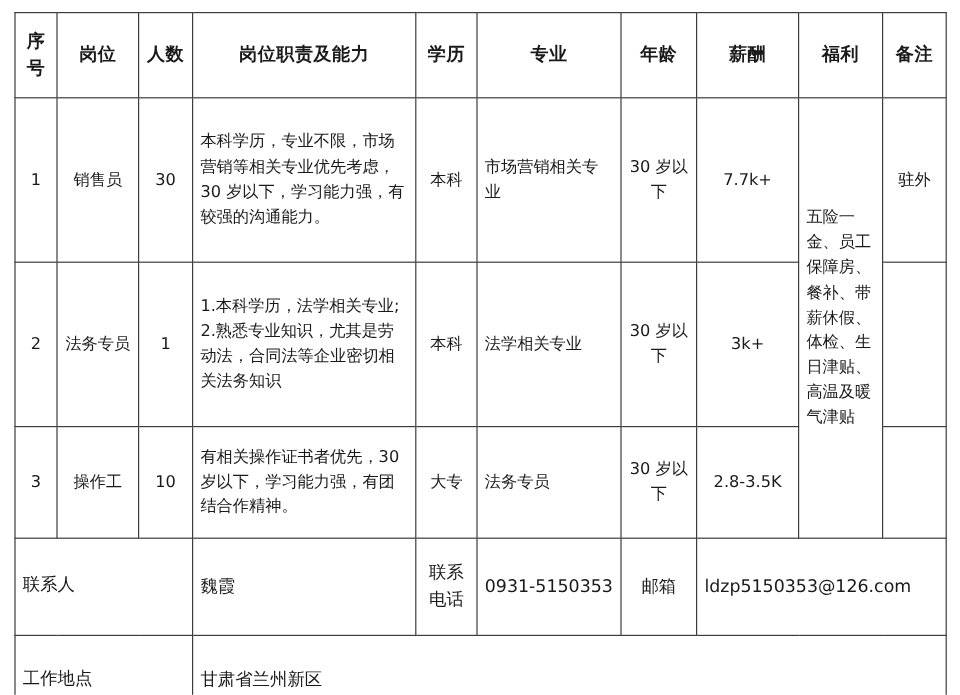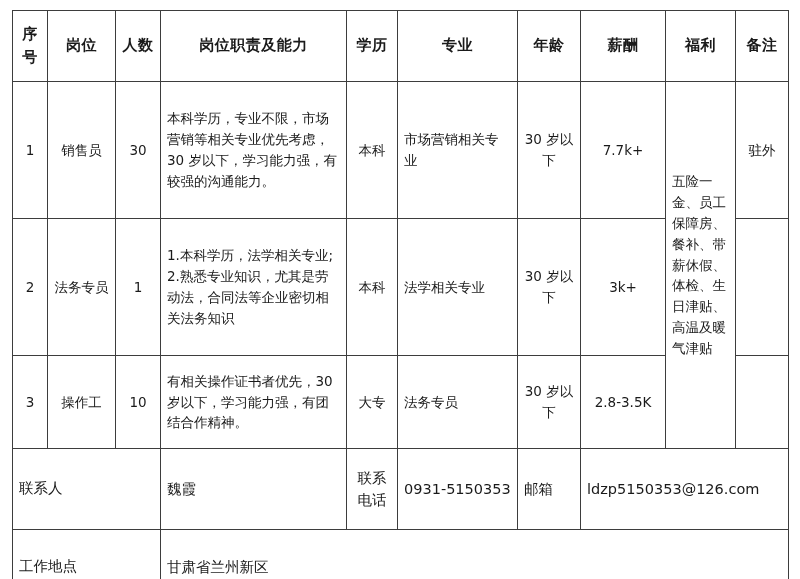--- a/index.html
+++ b/index.html
@@ -128,21 +128,21 @@
     padding-left: 12px;
     font-size: 14.5px;
   }
   td.small-label {
     text-align: center;
     font-size: 14px;
     font-weight: bold;
     line-height: 1.3;
   }
   td.mid-label {
-    text-align: left;
+    text-align: center;
     font-size: 14px;
     font-weight: bold;
   }
   td.email-cell {
     text-align: left;
     padding-left: 10px;
     font-size: 14.5px;
   }
   tr.location-row td { height: 66px; }
 </style>

